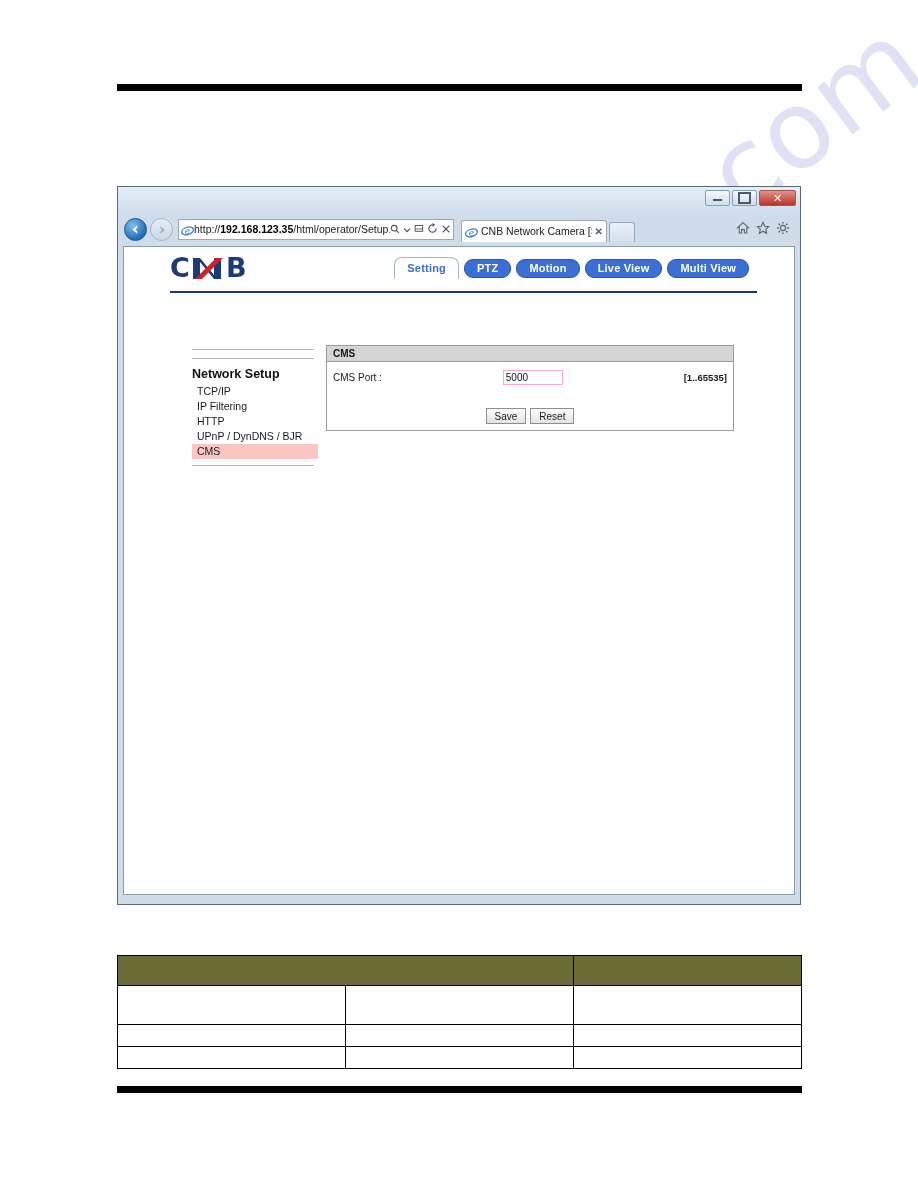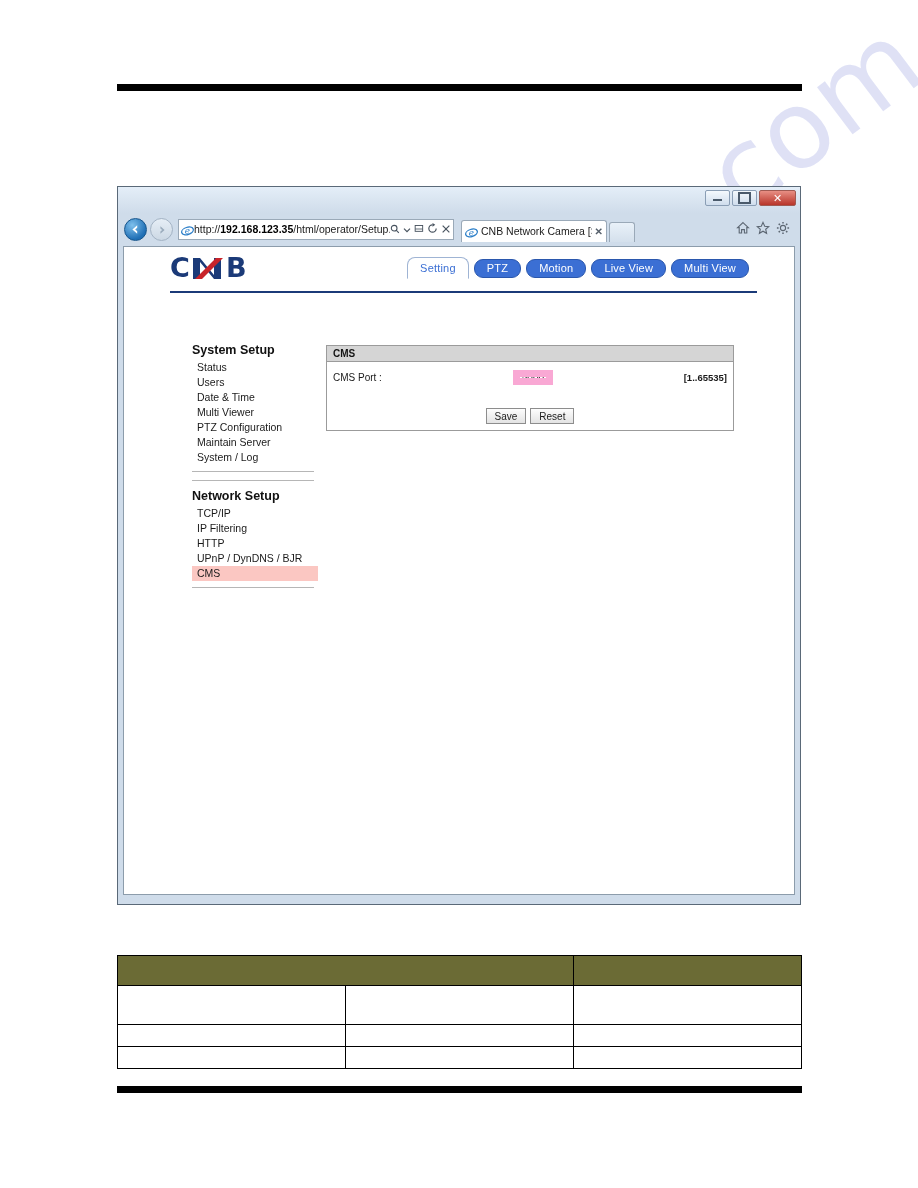--- a/index.html
+++ b/index.html
@@ -267,21 +267,21 @@
     top: 10px;
     display: flex;
     align-items: center;
     gap: 5px;
   }
   .nav-tab {
     height: 19px;
     padding: 0 12px;
     border-radius: 9px;
     font-size: 11px;
-    font-weight: normal;
+    font-weight: bold;
     display: flex;
     align-items: center;
     justify-content: center;
     box-sizing: border-box;
     white-space: nowrap;
     letter-spacing: .2px;
   }
   .nav-tab.inactive {
     background: #3b6fd4;
     color: #ffffff;
@@ -367,23 +367,23 @@
     display: flex;
     align-items: center;
     gap: 7px;
     justify-content: space-between;
   }
   #cms-port-label {
     font-size: 10px;
     color: #1a1a1a;
   }
   #cms-port-input {
-    width: 40px;
+    width: 60px;
     height: 15px;
-    border: 7px solid #f9a8d4;
+    border: 1px solid #f9a8d4;
     background: #ffffff;
     font-size: 10px;
     font-family: "Liberation Sans", sans-serif;
     color: #111111;
     padding: 0 2px;
     box-sizing: border-box;
     line-height: 13px;
   }
   #cms-port-hint {
     font-size: 9.5px;
@@ -597,30 +597,20 @@
         </div>
       </div>
 
       <div id="header-rule"></div>
     </div>
 
     <div id="page-body">
 
       <div id="sidebar">
 
-        <div class="menu-group">
-          <div class="menu-group-title">System Setup</div>
-          <div class="menu-item">Status</div>
-          <div class="menu-item">Users</div>
-          <div class="menu-item">Date &amp; Time</div>
-          <div class="menu-item">Multi Viewer</div>
-          <div class="menu-item">PTZ Configuration</div>
-          <div class="menu-item">Maintain Server</div>
-          <div class="menu-item">System / Log</div>
-        </div>
         <div class="menu-sep"></div>
 
         <div class="menu-sep"></div>
 
         <div class="menu-group">
           <div class="menu-group-title">Network Setup</div>
           <div class="menu-item">TCP/IP</div>
           <div class="menu-item">IP Filtering</div>
           <div class="menu-item">HTTP</div>
           <div class="menu-item">UPnP / DynDNS / BJR</div>

